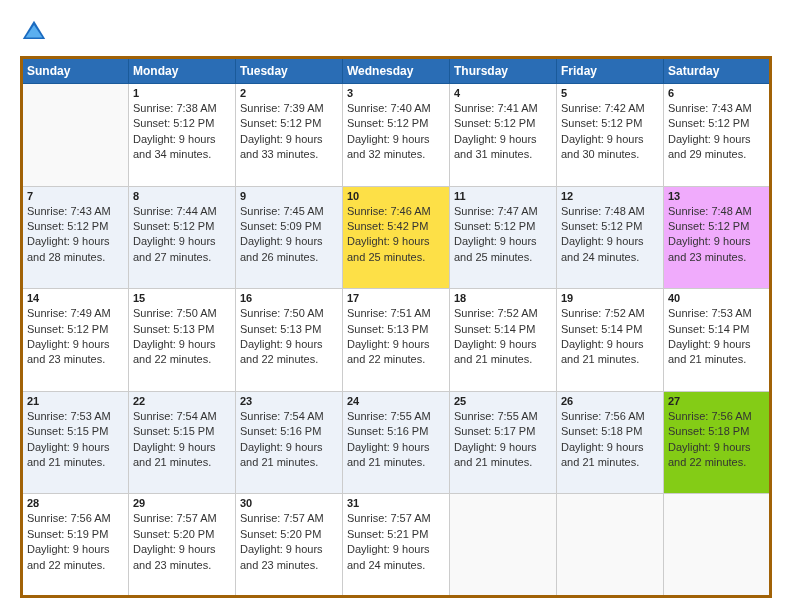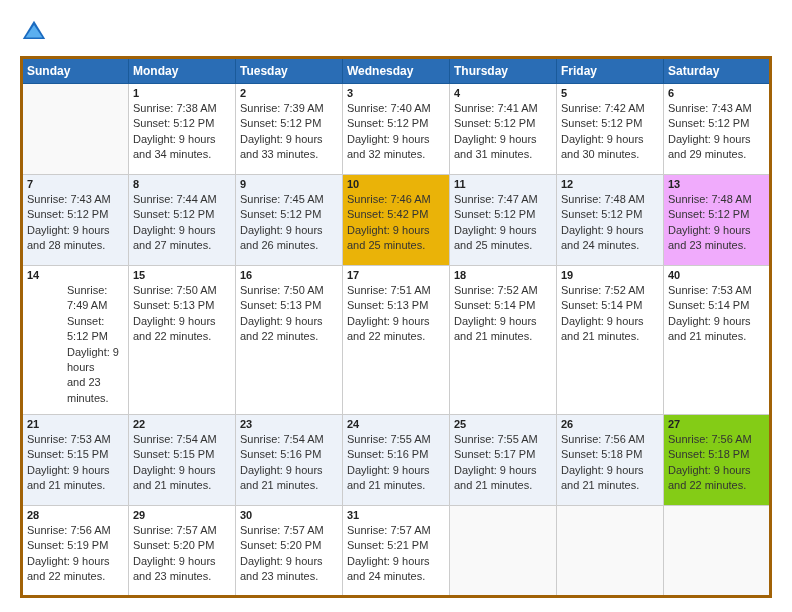--- a/index.html
+++ b/index.html
@@ -197,25 +197,25 @@
           <td style="background: rgb(237, 242, 249);">
             <span class="day-num">8</span>
             <div class="day-info" style="white-space: pre-line;">Sunrise: 7:44 AM
 Sunset: 5:12 PM
 Daylight: 9 hours
 and 27 minutes.</div>
           </td>
           <td style="background: rgb(237, 242, 249);">
             <span class="day-num">9</span>
             <div class="day-info" style="white-space: pre-line;">Sunrise: 7:45 AM
-Sunset: 5:12 PM
+Sunset: 5:09 PM
 Daylight: 9 hours
 and 26 minutes.</div>
           </td>
-          <td style="background: #eab308;">
+          <td style="background: #fde047;">
             <span class="day-num">10</span>
             <div class="day-info" style="white-space: pre-line;">Sunrise: 7:46 AM
 Sunset: 5:42 PM
 Daylight: 9 hours
 and 25 minutes.</div>
           </td>
           <td style="background: rgb(237, 242, 249);">
             <span class="day-num">11</span>
             <div class="day-info" style="white-space: pre-line;">Sunrise: 7:47 AM
 Sunset: 5:12 PM
@@ -233,21 +233,21 @@
             <span class="day-num">13</span>
             <div class="day-info" style="white-space: pre-line;">Sunrise: 7:48 AM
 Sunset: 5:12 PM
 Daylight: 9 hours
 and 23 minutes.</div>
           </td>
         </tr>
         <tr>
           <td style="background: rgb(255, 255, 255);">
             <span class="day-num">14</span>
-            <div class="day-info" style="white-space: pre-line; margin-left: 40px;">Sunrise: 7:49 AM
+            <div class="day-info" style="white-space: pre-line;">Sunrise: 7:49 AM
 Sunset: 5:12 PM
 Daylight: 9 hours
 and 23 minutes.</div>
           </td>
           <td style="background: rgb(255, 255, 255);">
             <span class="day-num">15</span>
             <div class="day-info" style="white-space: pre-line;">Sunrise: 7:50 AM
 Sunset: 5:13 PM
 Daylight: 9 hours
 and 22 minutes.</div>

